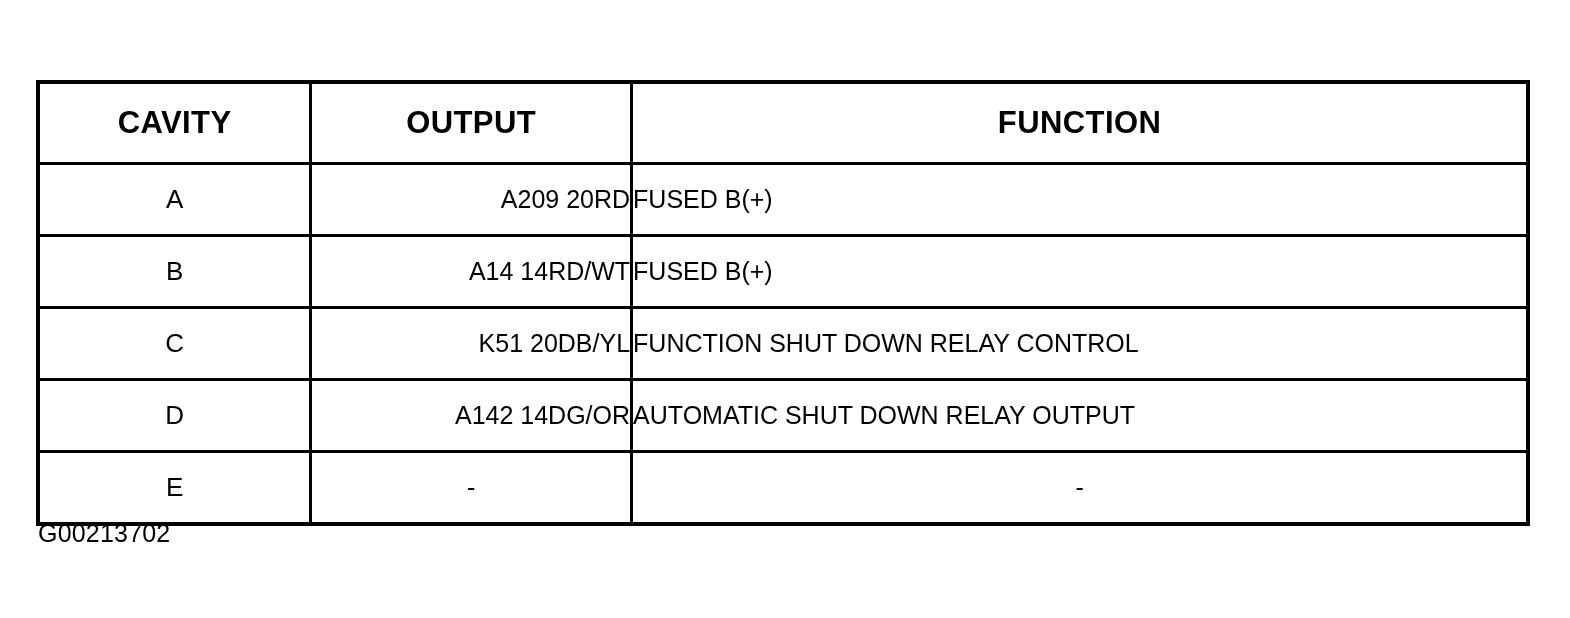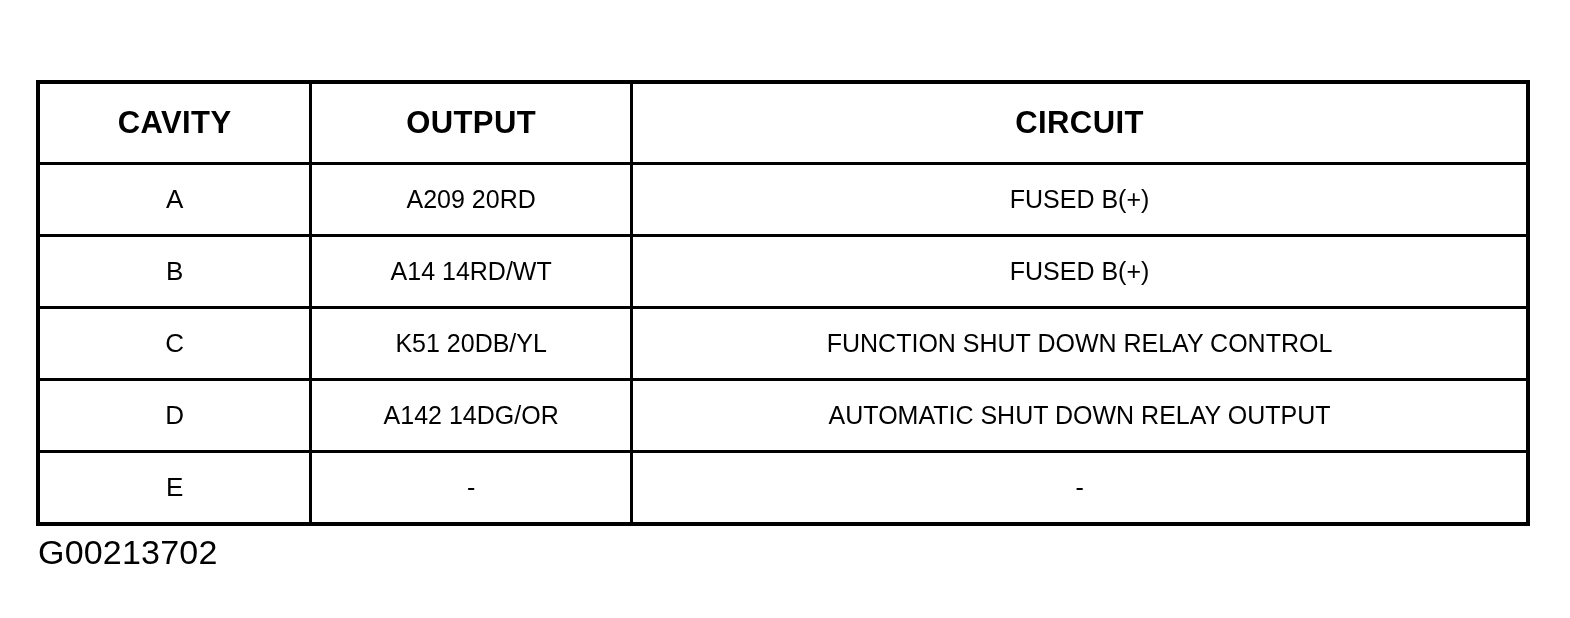--- a/index.html
+++ b/index.html
@@ -58,63 +58,63 @@
   .body-row td {
     height: 69px;
     font-size: 25px;
     font-weight: normal;
   }
   td.c-cavity {
     text-align: center;
     font-size: 26px;
   }
   td.c-circuit {
-    text-align: center;
+    text-align: right;
     padding-left: 38px;
   }
   td.c-function {
-    text-align: center;
+    text-align: left;
     padding-left: 100px;
   }
   
   td.c-circuit.is-dash {
     padding-left: 0;
     text-align: center;
     padding-right: 2px;
   }
   td.c-function.is-dash {
     padding-left: 0;
     text-align: center;
     padding-right: 180px;
   }
 
   #figure-caption {
     position: absolute;
     left: 38px;
-    top: 533px;
-    font-size: 34px;
+    top: 519px;
+    font-size: 25px;
     font-weight: normal;
     letter-spacing: 0.2px;
     white-space: nowrap;
   }
 </style>
 </head>
 <body>
 
 <table id="connector-pinout-table">
   <colgroup>
     <col class="col-cavity">
     <col class="col-circuit">
     <col class="col-function">
   </colgroup>
   <thead>
     <tr class="hdr-row">
       <th class="h-cavity">CAVITY</th>
       <th class="h-circuit">OUTPUT</th>
-      <th class="h-function">CIRCUIT</th>
+      <th class="h-function">FUNCTION</th>
     </tr>
   </thead>
   <tbody>
     <tr class="body-row">
       <td class="c-cavity">A</td>
       <td class="c-circuit">A209 20RD</td>
       <td class="c-function">FUSED B(+)</td>
     </tr>
     <tr class="body-row">
       <td class="c-cavity">B</td>

